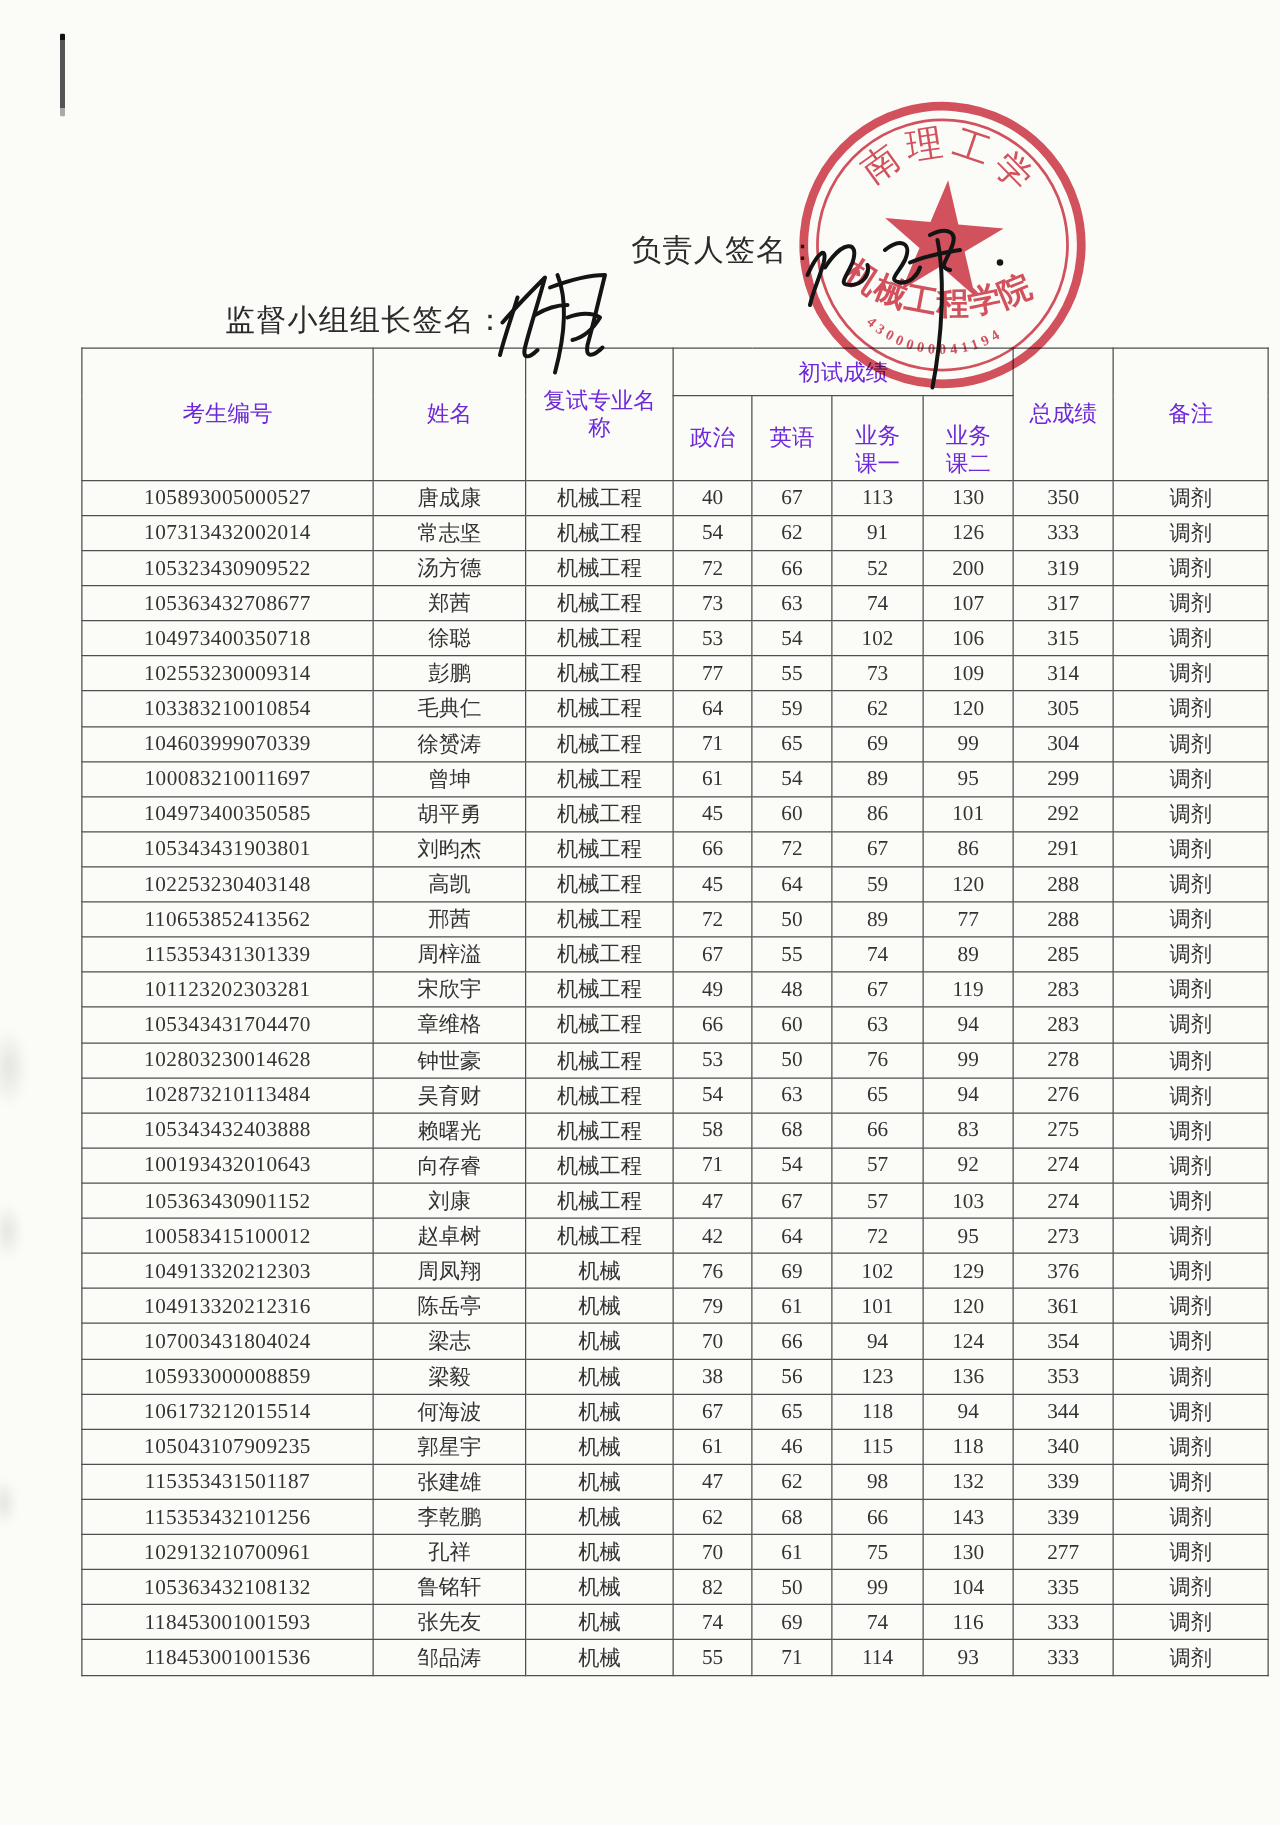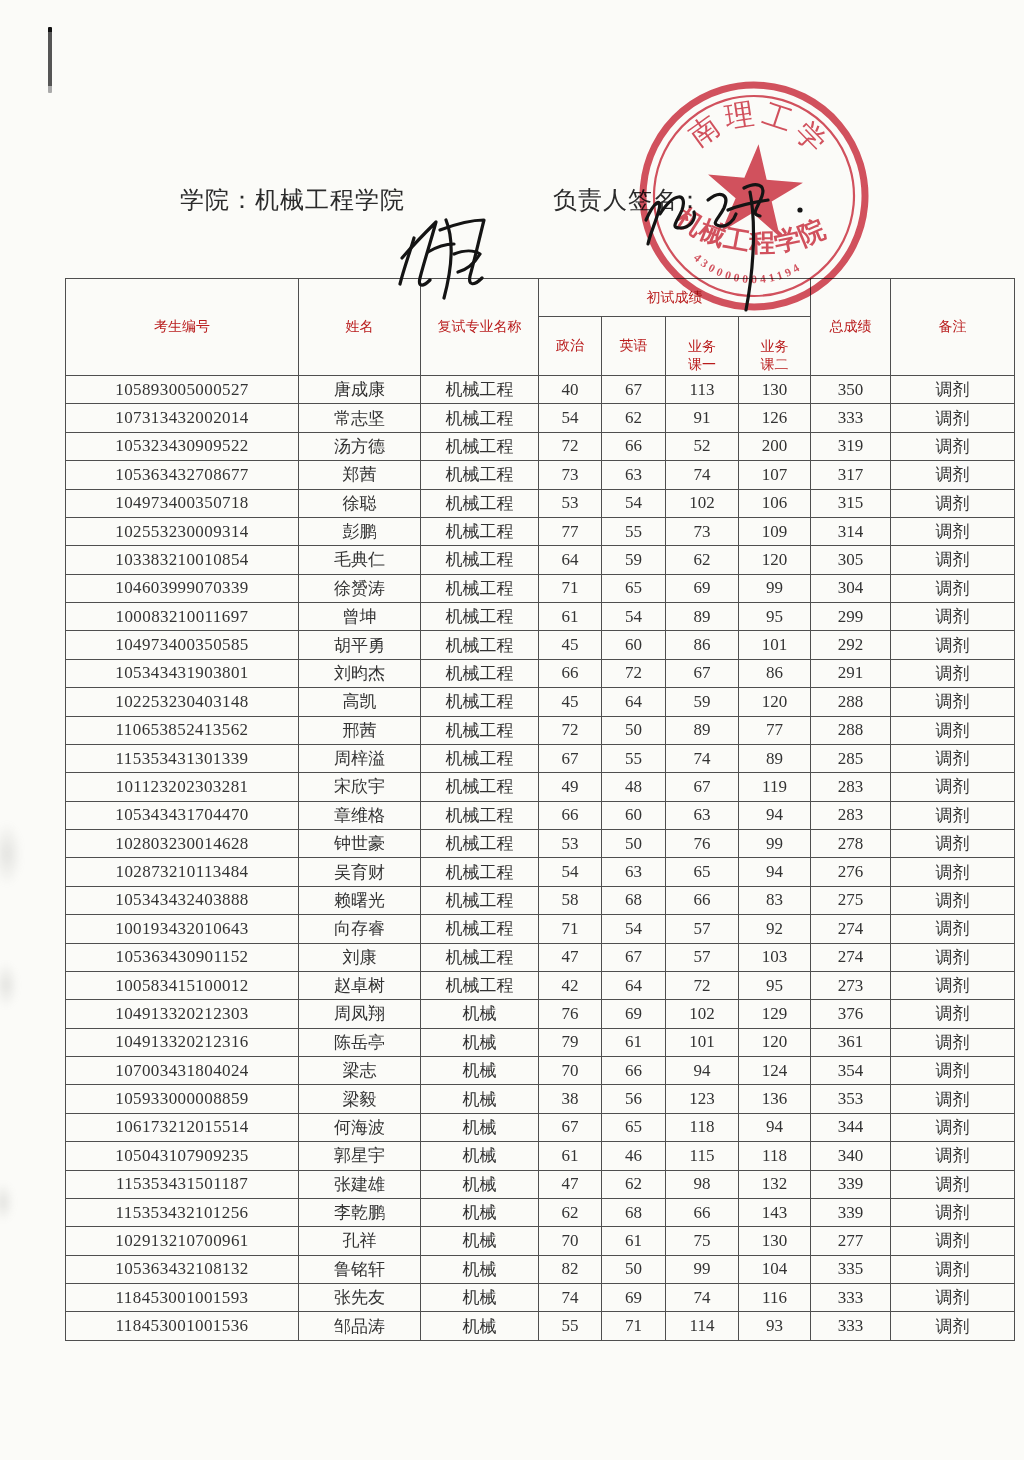--- a/index.html
+++ b/index.html
@@ -21,39 +21,39 @@
   .smudge.s1{left:-8px;top:822px;width:30px;height:64px;}
   .smudge.s2{left:-6px;top:962px;width:24px;height:46px;}
   .smudge.s3{left:-8px;top:1182px;width:22px;height:40px;}
 
   .doc-title{
     position:absolute;left:60px;right:0;top:127px;
     text-align:center;font-size:29px;letter-spacing:1px;color:#2b2b2b;
   }
   .info-label{position:absolute;font-size:24px;color:#2b2b2b;letter-spacing:1px;}
   .lbl-college{left:180px;top:184px;}
-  .lbl-responsible{left:505px;top:184px;margin-left:48px;}
+  .lbl-responsible{left:505px;top:184px;}
   .lbl-supervisor{left:180px;top:240px;}
 
   
   .score-table{
     position:absolute;left:65px;top:278px;
     border-collapse:collapse;table-layout:fixed;
     width:949px;height:1063px;
     font-size:17px;color:#333;
   }
   .score-table th,.score-table td{
     border:1px solid #4f4f4f;
     text-align:center;vertical-align:middle;
     font-weight:normal;padding:0 2px;
     white-space:nowrap;overflow:hidden;
   }
   .score-table thead tr.h1{height:38px;}
   .score-table thead tr.h2{height:59px;}
-  .score-table th{font-size:14px;color:#b91c1c;}
+  .score-table th{font-size:18px;color:#6d28d9;}
   .score-table tbody tr{height:28px;}
   .score-table td.c-id{font-size:17px;letter-spacing:.4px;}
   .wrap-5{display:inline-block;width:93px;white-space:normal;line-height:1.25;}
   .wrap-2{display:inline-block;width:40px;white-space:normal;line-height:1.3;margin-top:20px;}
 
   
   .stamp{position:absolute;left:634px;top:76px;opacity:.88;mix-blend-mode:multiply;transform:rotate(5deg);}
   .stamp text{font-family:"Liberation Serif","DejaVu Serif",serif;}
 
   .sig{position:absolute;}
@@ -65,22 +65,22 @@
 <body>
 
 <div class="page">
 
   <div class="pen-mark"></div>
   <div class="smudge s1"></div>
   <div class="smudge s2"></div>
   <div class="smudge s3"></div>
 
 
-  <div class="info-label lbl-college">学院：机械工程学院</div>
   <div class="info-label lbl-responsible">负责人签名：</div>
+  <div class="info-label lbl-supervisor">监督小组组长签名：</div>
 
   <table class="score-table">
     <colgroup>
       <col style="width:233px">
         <col style="width:122px">
         <col style="width:118px">
       <col style="width:63px">
         <col style="width:64px">
         <col style="width:73px">
       <col style="width:72px">

